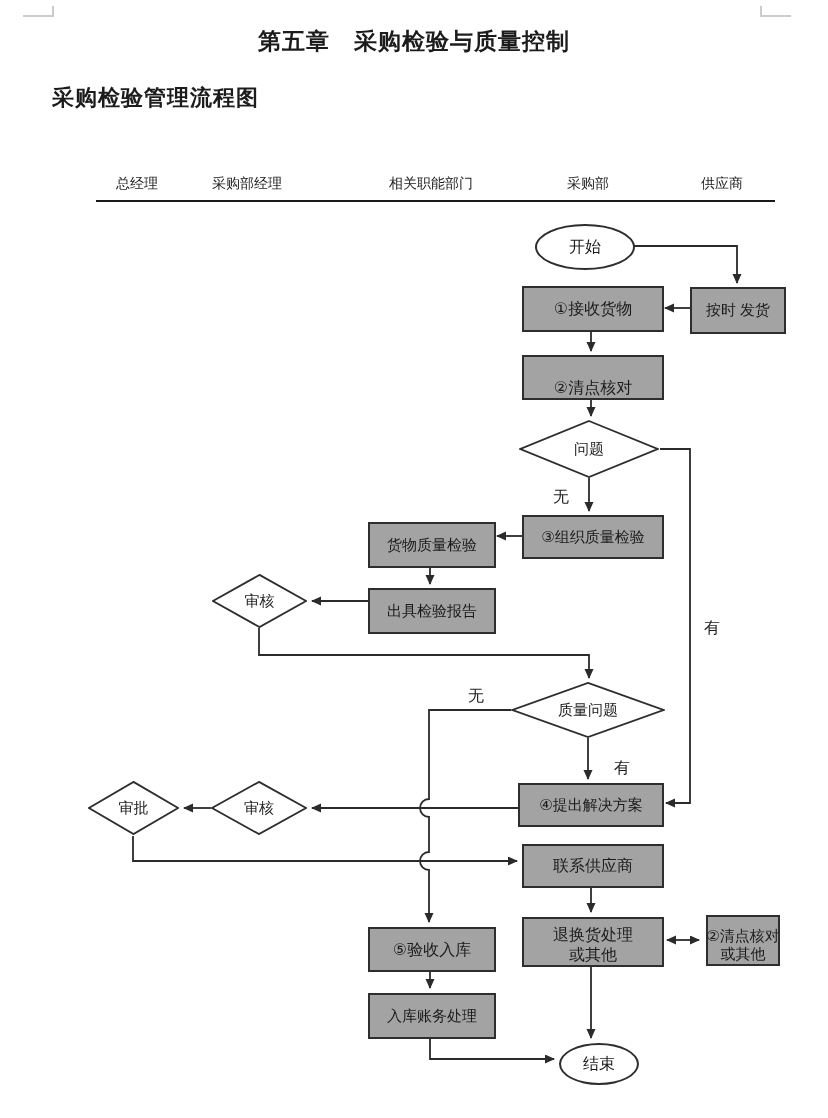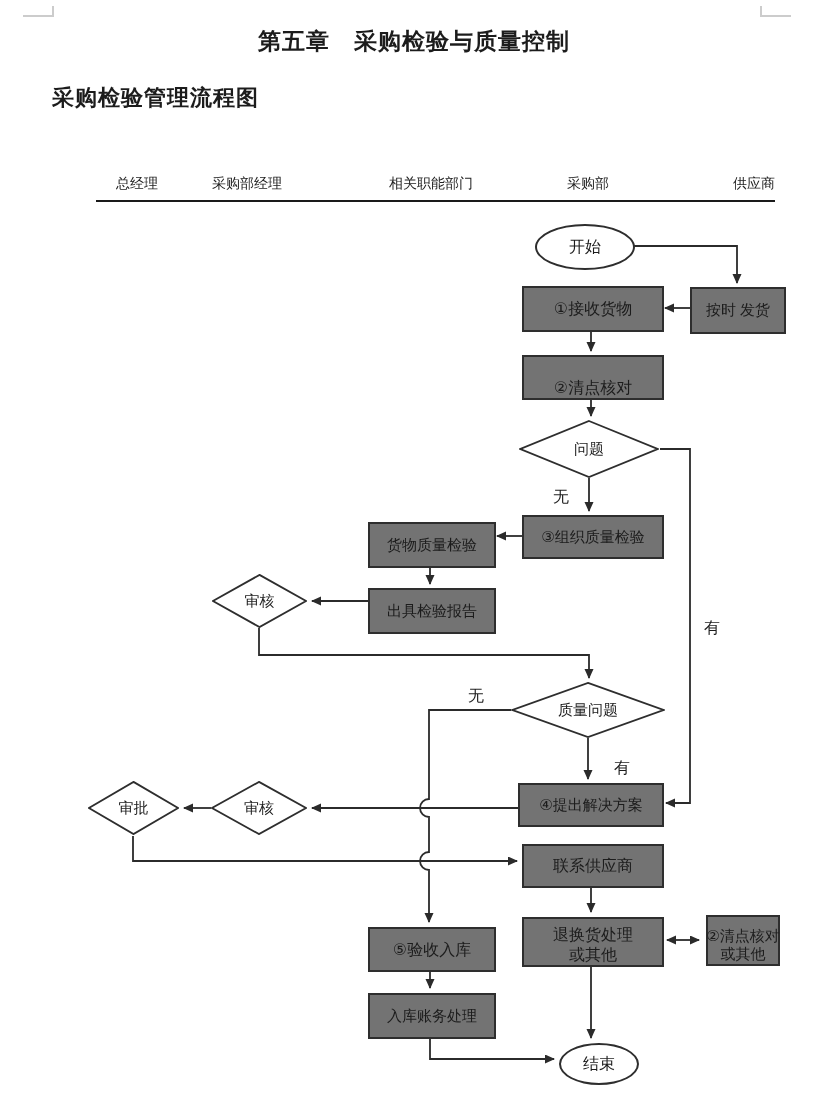--- a/index.html
+++ b/index.html
@@ -29,21 +29,21 @@
     font-size:14px;white-space:nowrap;color:#222222;
   }
   .lane-underline{
     left:96px;top:200px;width:679px;height:0;
     border-top:2px solid #1a1a1a;
   }
   .node{
     position:absolute;display:flex;align-items:center;justify-content:center;
     text-align:center;font-size:16px;line-height:1.25;white-space:nowrap;
   }
-  .rect{background:#737373;border:2px solid #2e2e2e;}
+  .rect{background:#a3a3a3;border:2px solid #2e2e2e;}
   .ellipse{background:#ffffff;border:2px solid #2e2e2e;border-radius:50%;}
   .diamond{background:transparent;}
   .diamond svg.dshape{position:absolute;left:0;top:0;width:100%;height:100%;}
   .diamond svg.dshape polygon{fill:#ffffff;stroke:#2e2e2e;stroke-width:1.8;vector-effect:non-scaling-stroke;}
   .dlabel{position:relative;font-size:15px;}
   .two-line{flex-direction:column;font-size:16px;justify-content:flex-end;}
   .two-line.small{font-size:15px;}
   .edge-label{
     position:absolute;font-size:16px;color:#1c1c1c;transform:translate(-50%,-50%);
     background:transparent;
@@ -58,21 +58,21 @@
   <div class="corner tl"></div>
   <div class="corner tr"></div>
 
   <div class="abs chapter-title">第五章　采购检验与质量控制</div>
   <div class="abs section-title">采购检验管理流程图</div>
 
   <div class="abs lane-label" style="left:137px;">总经理</div>
   <div class="abs lane-label" style="left:247px;">采购部经理</div>
   <div class="abs lane-label" style="left:431px;">相关职能部门</div>
   <div class="abs lane-label" style="left:588px;">采购部</div>
-  <div class="abs lane-label" style="left:722px;margin-left:32px;">供应商</div>
+  <div class="abs lane-label" style="left:722px;">供应商</div>
   <div class="abs lane-underline"></div>
 
   <svg id="wires" width="828" height="1118" viewBox="0 0 828 1118">
     <defs>
       <marker id="arrow" markerWidth="11" markerHeight="10" refX="9" refY="4.5" orient="auto" markerUnits="userSpaceOnUse">
         <path d="M0,0 L10,4.5 L0,9 z" fill="#2b2b2b"></path>
       </marker>
       <marker id="arrowS" markerWidth="11" markerHeight="10" refX="9" refY="4.5" orient="auto-start-reverse" markerUnits="userSpaceOnUse">
         <path d="M0,0 L10,4.5 L0,9 z" fill="#2b2b2b"></path>
       </marker>

